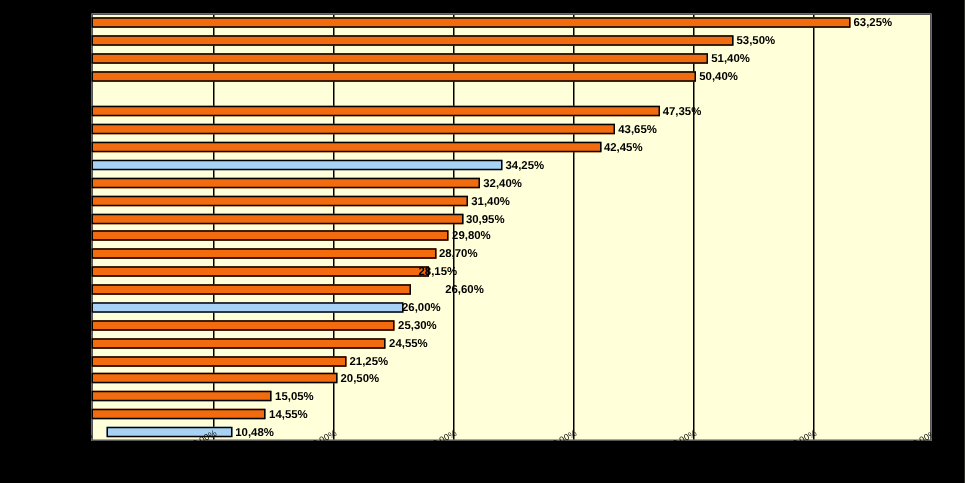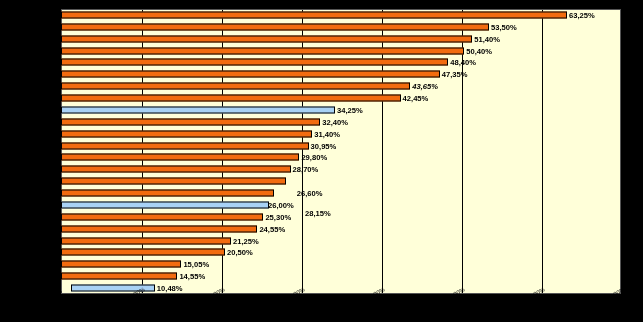--- a/index.html
+++ b/index.html
@@ -69,34 +69,29 @@
       <div class="row" style="top: 32.75px; height: 11.875px;">
         <div class="cat-label">(illegible)</div>
         <div class="bar orange" style="width: 411.2px;"></div>
         <div class="val-label" style="left: 474.2px;">51,40%</div>
       </div>
       <div class="row" style="top: 44.625px; height: 11.875px;">
         <div class="cat-label">(illegible)</div>
         <div class="bar orange" style="width: 403.2px;"></div>
         <div class="val-label" style="left: 466.2px;">50,40%</div>
       </div>
-      <div class="row" style="top: 56.5px; height: 11.875px;">
-        <div class="cat-label">(illegible)</div>
-        <div class="bar orange" style="width: 387.2px;"></div>
-        <div class="val-label" style="left: 450.2px;">48,40%</div>
-      </div>
       <div class="row" style="top: 68.375px; height: 11.875px;">
         <div class="cat-label">(illegible)</div>
         <div class="bar orange" style="width: 378.8px;"></div>
         <div class="val-label" style="left: 441.8px;">47,35%</div>
       </div>
       <div class="row" style="top: 80.25px; height: 11.875px;">
         <div class="cat-label">(illegible)</div>
         <div class="bar orange" style="width: 349.2px;"></div>
-        <div class="val-label" style="left: 412.2px; font-style: italic;">43,65%</div>
+        <div class="val-label" style="left: 412.2px;">43,65%</div>
       </div>
       <div class="row" style="top: 92.125px; height: 11.875px;">
         <div class="cat-label">(illegible)</div>
         <div class="bar orange" style="width: 339.6px;"></div>
         <div class="val-label" style="left: 402.6px;">42,45%</div>
       </div>
       <div class="row" style="top: 104px; height: 11.875px;">
         <div class="cat-label">(illegible)</div>
         <div class="bar blue" style="width: 274px;"></div>
         <div class="val-label" style="left: 337px;">34,25%</div>
@@ -122,21 +117,21 @@
         <div class="val-label" style="left: 301.4px;">29,80%</div>
       </div>
       <div class="row" style="top: 163.375px; height: 11.875px;">
         <div class="cat-label">(illegible)</div>
         <div class="bar orange" style="width: 229.6px;"></div>
         <div class="val-label" style="left: 292.6px;">28,70%</div>
       </div>
       <div class="row" style="top: 175.25px; height: 11.875px;">
         <div class="cat-label">(illegible)</div>
         <div class="bar orange" style="width: 225.2px;"></div>
-        <div class="val-label" style="left: 305px; margin-top: 32px;">28,15%</div>
+        <div class="val-label" style="left: 279px;">28,15%</div>
       </div>
       <div class="row" style="top: 187.125px; height: 11.875px;">
         <div class="cat-label">(illegible)</div>
         <div class="bar orange" style="width: 212.8px;"></div>
         <div class="val-label" style="left: 275.8px; padding-left: 21px;">26,60%</div>
       </div>
       <div class="row" style="top: 199px; height: 11.875px;">
         <div class="cat-label">(illegible)</div>
         <div class="bar blue" style="width: 208px;"></div>
         <div class="val-label" style="left: 268px;">26,00%</div>

